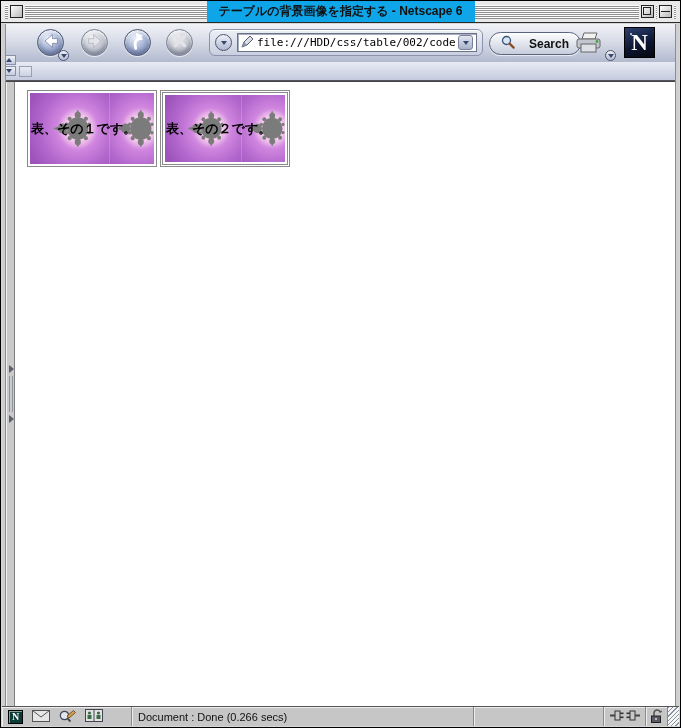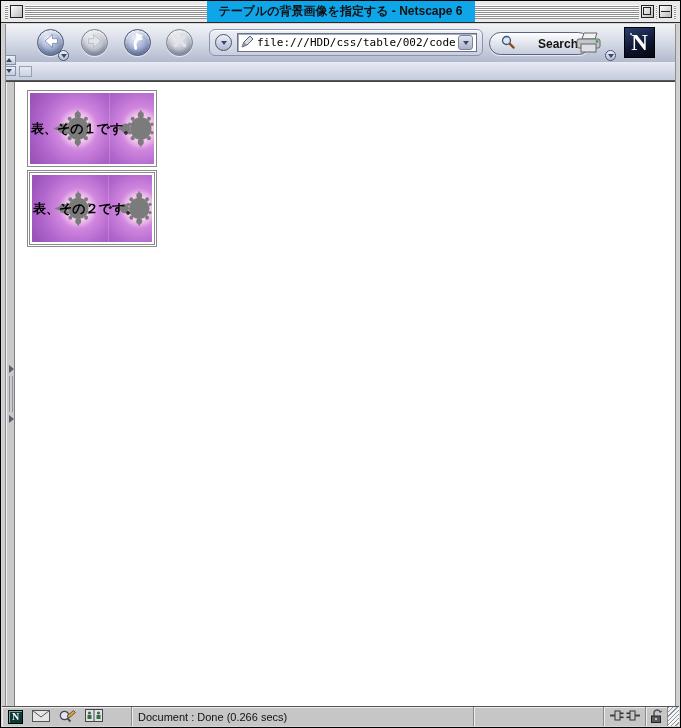--- a/index.html
+++ b/index.html
@@ -39,21 +39,21 @@
       background:linear-gradient(#f0f2f8,#aeb8cf); display:flex; align-items:center; justify-content:center; }
   .url-field { flex:1; height:19px; background:#fff; border:1px solid #6a7288; box-shadow:inset 1px 1px 0 #a9aec0;
       display:flex; align-items:center; padding:0 3px; gap:3px; min-width:0; }
   .url-field input { border:none; outline:none; background:transparent; flex:1; min-width:0;
       font:11px "DejaVu Sans Mono","Liberation Mono",monospace; color:#000; }
   .field-drop { width:15px; height:15px; flex:0 0 auto; border:1px solid #7a82a0; border-radius:3px;
       background:linear-gradient(#e2e6ef,#a9b2c8); display:flex; align-items:center; justify-content:center; }
 
   .search-btn { position:absolute; left:487px; top:8px; height:23px; padding:0 11px; border-radius:12px;
       border:1px solid #5a6480; background:linear-gradient(#fdfdfe,#c6cddc);
-      display:flex; align-items:center; gap:23px; font-size:12px; font-weight:bold; color:#111;
+      display:flex; align-items:center; gap:14px; font-size:12px; font-weight:bold; color:#111;
       box-shadow:inset 0 1px 0 #fff, 0 1px 1px rgba(255,255,255,.7); }
 
   .print-wrap { position:absolute; left:571px; top:7px; }
   .print-drop { position:absolute; left:603px; top:26px; }
 
   .logo { position:absolute; left:622px; top:3px; width:31px; height:31px; border:1px solid #000;
       display:flex; align-items:center; justify-content:center;
       color:#fff; font:bold 23px "Liberation Serif","DejaVu Serif",serif;
       background:
         radial-gradient(1.5px 1.5px at 6px 6px,#fff 40%,transparent 60%),
@@ -77,21 +77,21 @@
 
   
   .content { position:absolute; left:5px; right:5px; top:80px; bottom:21px; background:#fff; border-top:1px solid #444; }
   .splitter { position:absolute; left:0; top:0; bottom:0; width:9px; background:#cacaca; border-right:1px solid #7f7f7f;
       box-shadow:inset 1px 0 0 #f0f0f0; }
   .grippy { position:absolute; left:1px; top:283px; width:8px; display:flex; flex-direction:column; align-items:center; }
   .tri-right { width:0; height:0; border-top:4px solid transparent; border-bottom:4px solid transparent; border-left:5px solid #5a5f6e; }
   .grippy .bars { width:4px; height:36px; margin:3px 0; border-left:1px solid #8e93a2; border-right:1px solid #8e93a2; }
 
   .page { position:absolute; left:10px; top:0; right:0; bottom:0; overflow:hidden; }
-  .tables { position:absolute; left:11px; top:8px; display:flex; flex-direction:column; gap:3px; }
+  .tables { position:absolute; left:11px; top:8px; display:flex; flex-direction:row; gap:3px; }
 
   .demo-table { width:130px; height:77px; background:#fff; padding:2px; }
   .demo-table.t1 { border:1px solid #8a8a8a; }
   .demo-table.t2 { border:3px double #8a8a8a; }
   .demo-table.t3 { border:4px ridge #b2b2b2; width:133px; height:79px; }
   .cell { position:relative; width:100%; height:100%; overflow:hidden; display:flex; align-items:center; }
   .cell svg.bg { position:absolute; left:0; top:0; width:100%; height:100%; }
   .cell .label { position:relative; z-index:1; font-size:13px; font-weight:bold; color:#000;
       padding-left:1px; white-space:nowrap; font-family:"DejaVu Sans",sans-serif; }
 

